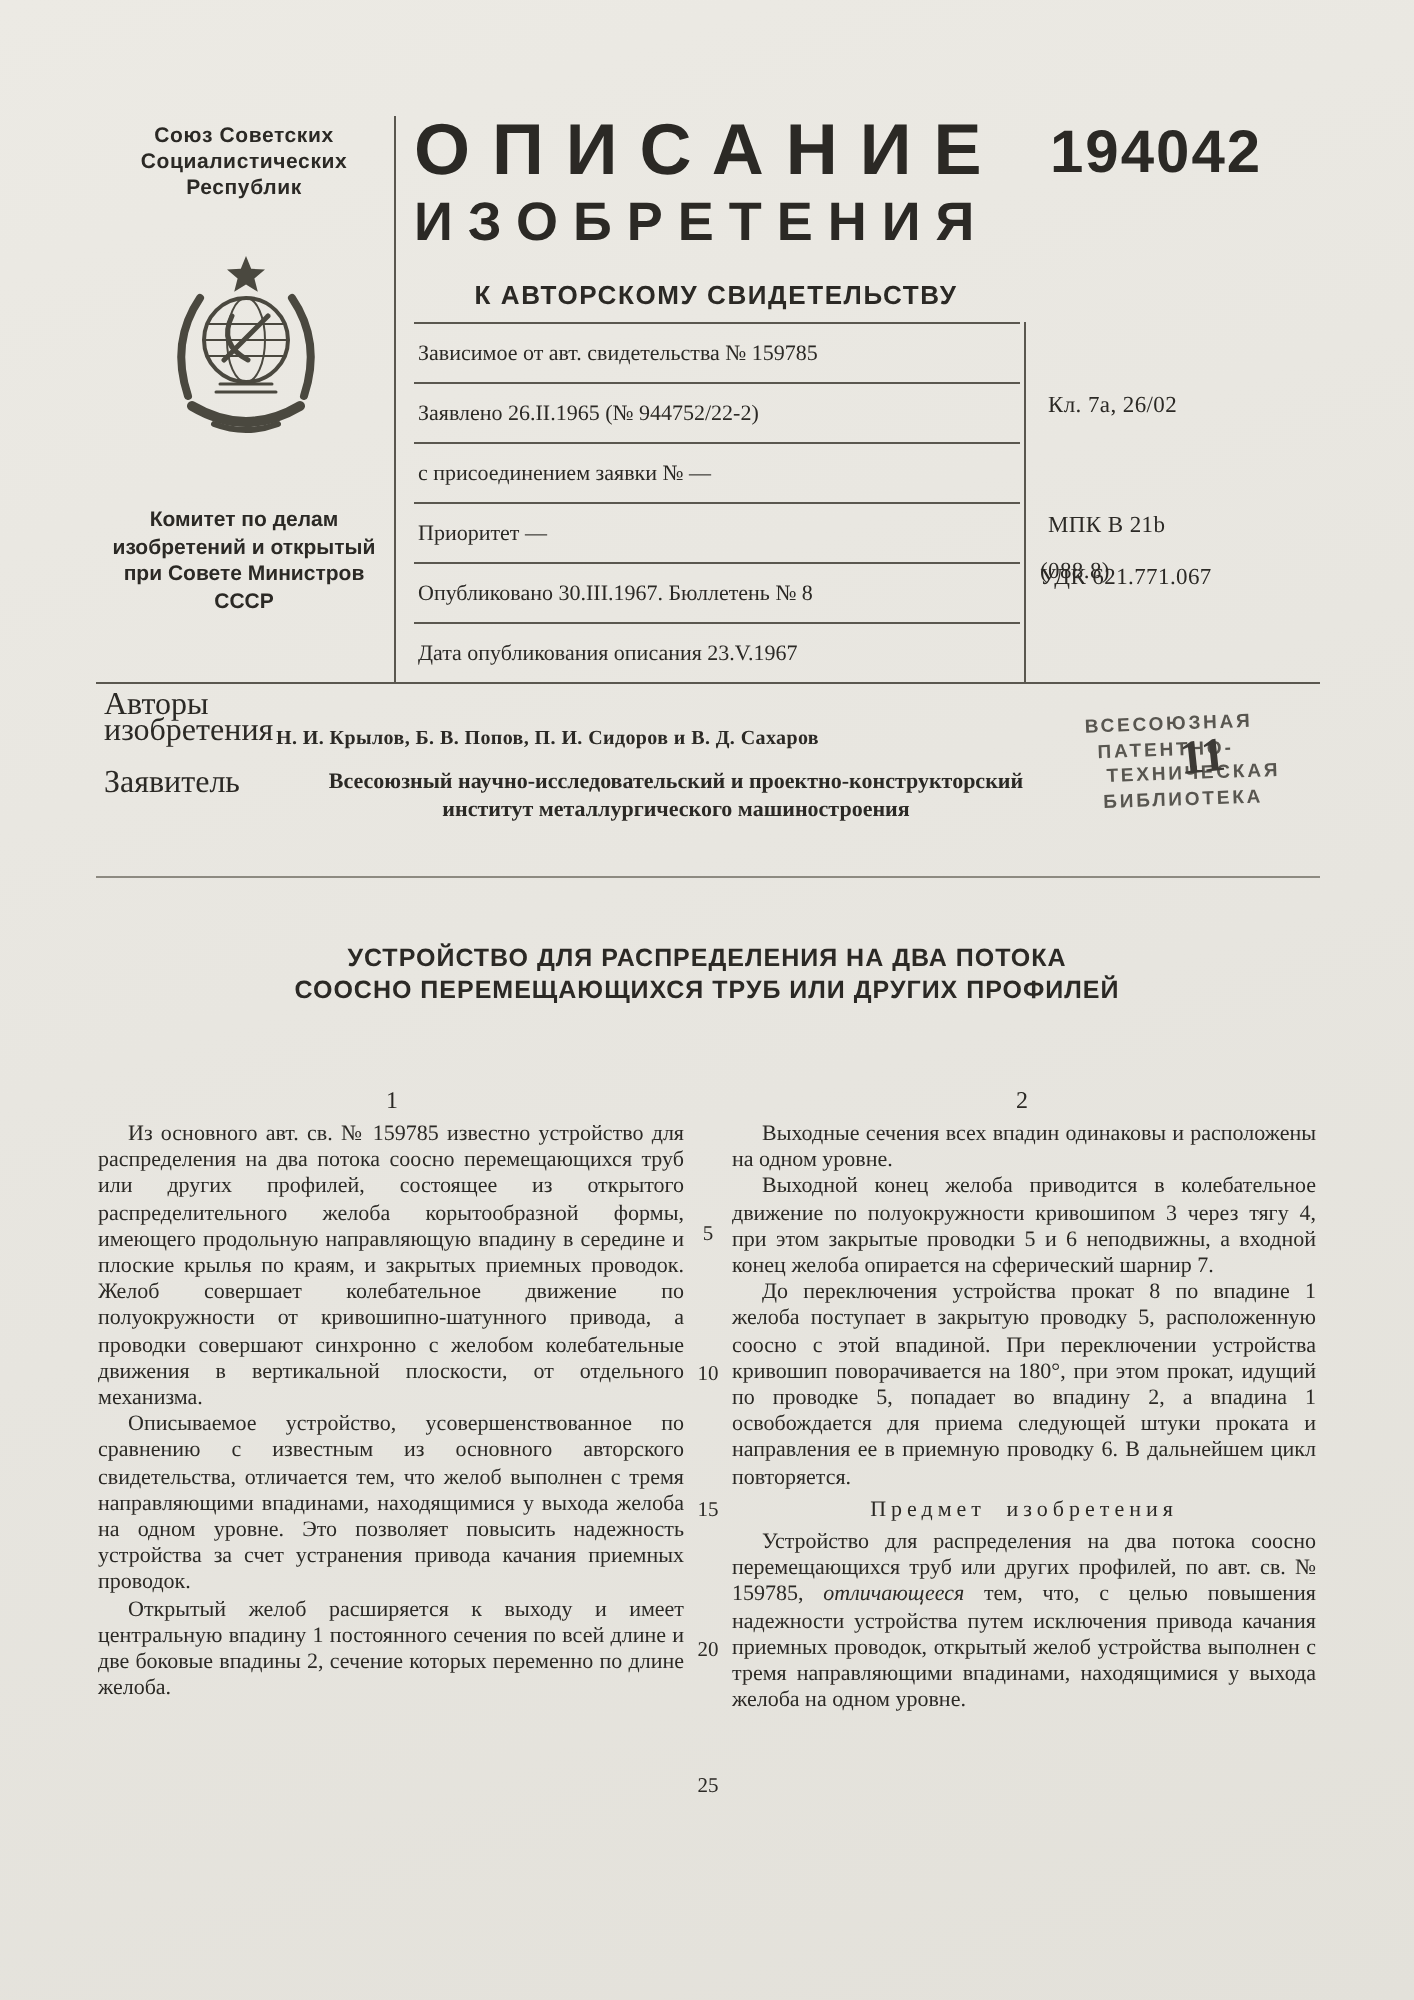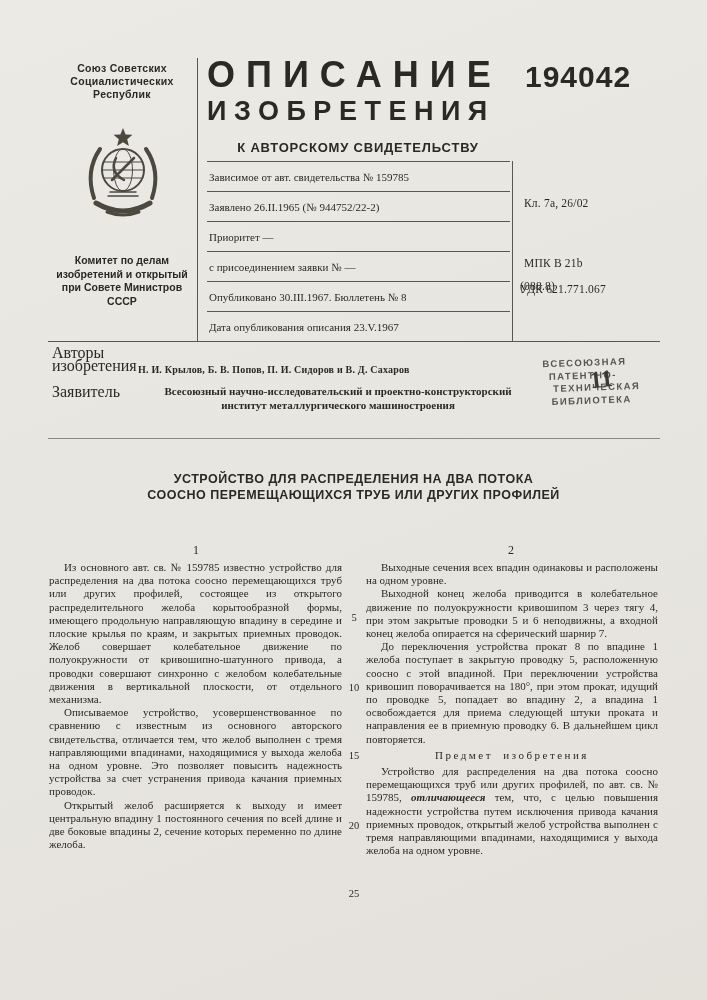--- a/index.html
+++ b/index.html
@@ -48,21 +48,21 @@
           font:bold 12.5px/16px "Liberation Sans",sans-serif; letter-spacing:.5px; }
 
   
   .col-number{ width:30px; text-align:center; font-size:12px; }
   .textcol{ position:absolute; top:561px; width:293px; font-size:11px; line-height:13.2px;
           text-align:justify; }
   .textcol p{ text-indent:15px; }
   .claims-heading{ text-align:center; text-indent:0 !important; letter-spacing:2.5px;
           word-spacing:5px; margin:3px 0; }
   .gutter-num{ position:absolute; left:344px; width:20px; text-align:center; font-size:10.5px; }
-  .it{ font-style:italic;font-weight:bold; }
+  .it{ font-style:italic; }
 </style>
 </head>
 <body>
 
 <div class="page">
 
   <div class="abs union">
     <div>Союз Советских</div>
     <div>Социалистических</div>
     <div>Республик</div>
@@ -101,24 +101,24 @@
   <div class="abs doc-subtitle">К АВТОРСКОМУ СВИДЕТЕЛЬСТВУ</div>
 
   <div class="fields">
     <div class="field-row">
         <span>Зависимое от авт. свидетельства № 159785</span>
       </div>
     <div class="field-row">
         <span>Заявлено 26.II.1965 (№ 944752/22-2)</span>
       </div>
     <div class="field-row">
-        <span>Приоритет —</span>
+        <span>с присоединением заявки №  —</span>
       </div>
     <div class="field-row">
-        <span>с присоединением заявки №  —</span>
+        <span>Приоритет —</span>
       </div>
     <div class="field-row">
         <span>Опубликовано 30.III.1967. Бюллетень № 8</span>
       </div>
     <div class="field-row">
         <span>Дата опубликования описания 23.V.1967</span>
       </div>
   </div>
 
   <div class="vline" style="left:512px; top:161px; height:180px;"></div>

